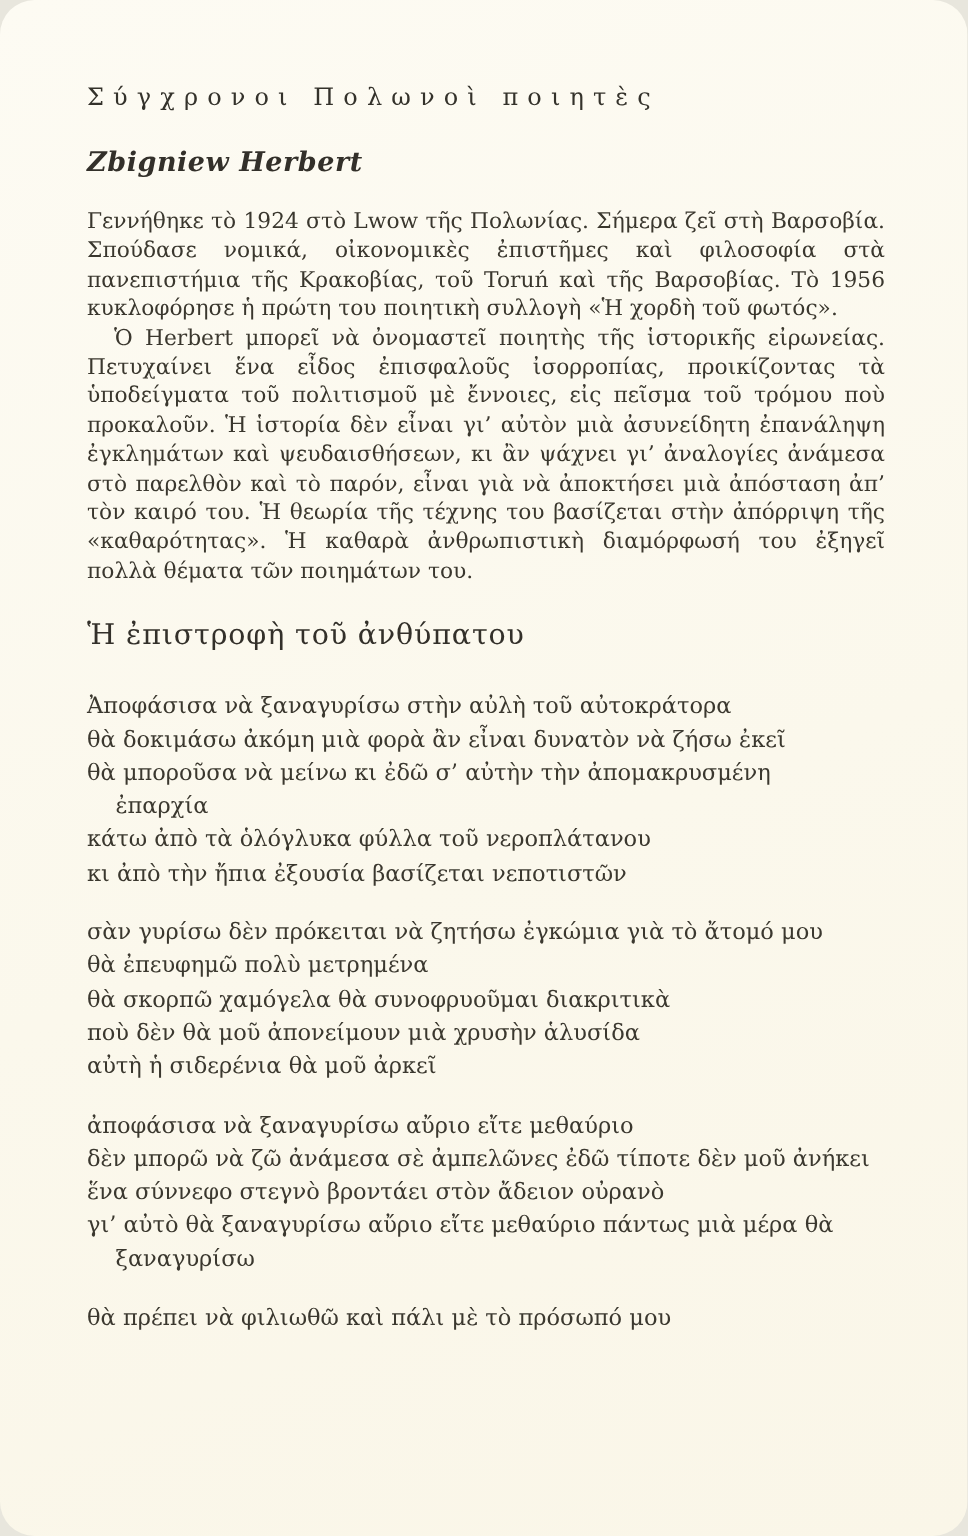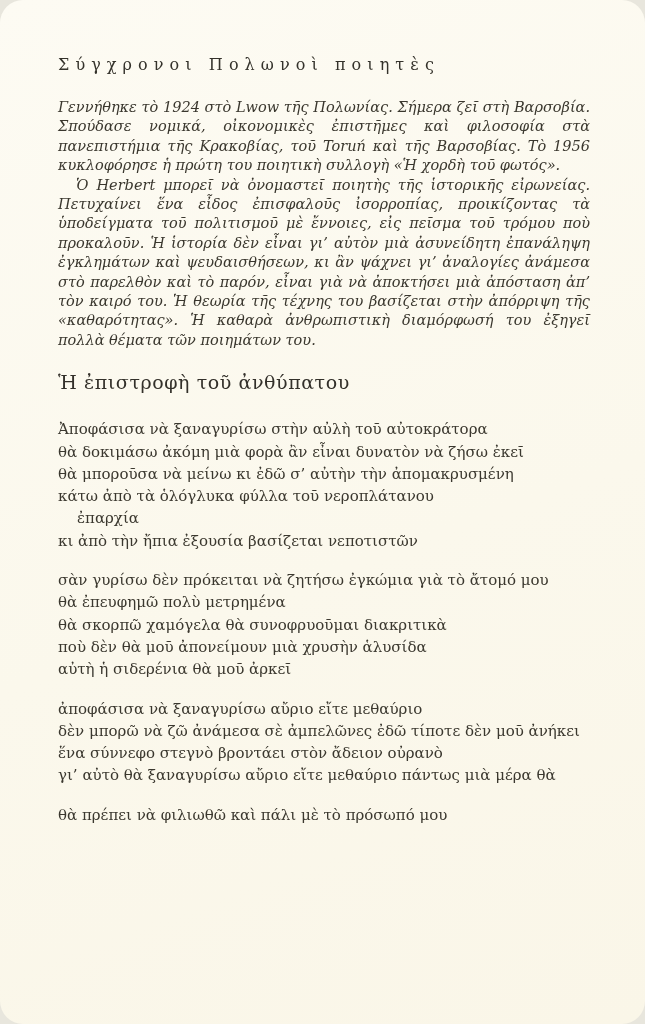--- a/index.html
+++ b/index.html
@@ -40,21 +40,20 @@
     color: #33302a;
     margin: 0 0 20px 0;
     letter-spacing: 0.02em;
   }
   .bio {
     font-size: 14.5px;
     line-height: 19.4px;
     text-align: justify;
     margin: 0;
     color: #3a372e;
-    font-style: italic;
   }
   .bio.indent { text-indent: 18px; }
   .poem-title {
     font-size: 19px;
     font-weight: normal;
     color: #33302a;
     margin: 21px 0 25px 0;
     letter-spacing: 0.03em;
   }
   .poem { font-size: 15px; line-height: 22.3px; color: #3b382f; }
@@ -63,51 +62,53 @@
   .line.wrap { padding-left: 19px; }
 </style>
 </head>
 <body>
 
 <div class="page">
   <div class="content">
 
     <div class="kicker">Σύγχρονοι Πολωνοὶ ποιητὲς</div>
 
+    <h1 class="author">Zbigniew Herbert</h1>
 
     <p class="bio">Γεννήθηκε τὸ 1924 στὸ Lwow τῆς Πολωνίας. Σήμερα ζεῖ στὴ Βαρσοβία. Σπούδασε νομικά, οἰκονομικὲς ἐπιστῆμες καὶ φιλοσοφία στὰ πανεπιστήμια τῆς Κρακοβίας, τοῦ Toruń καὶ τῆς Βαρσοβίας. Τὸ 1956 κυκλοφόρησε ἡ πρώτη του ποιητικὴ συλλογὴ «Ἡ χορδὴ τοῦ φωτός».</p>
 
     <p class="bio indent">Ὁ Herbert μπορεῖ νὰ ὀνομαστεῖ ποιητὴς τῆς ἱστορικῆς εἰρωνείας. Πετυχαίνει ἕνα εἶδος ἐπισφαλοῦς ἰσορροπίας, προικίζοντας τὰ ὑποδείγματα τοῦ πολιτισμοῦ μὲ ἔννοιες, εἰς πεῖσμα τοῦ τρόμου ποὺ προκαλοῦν. Ἡ ἱστορία δὲν εἶναι γι’ αὐτὸν μιὰ ἀσυνείδητη ἐπανάληψη ἐγκλημάτων καὶ ψευδαισθήσεων, κι ἂν ψάχνει γι’ ἀναλογίες ἀνάμεσα στὸ παρελθὸν καὶ τὸ παρόν, εἶναι γιὰ νὰ ἀποκτήσει μιὰ ἀπόσταση ἀπ’ τὸν καιρό του. Ἡ θεωρία τῆς τέχνης του βασίζεται στὴν ἀπόρριψη τῆς «καθαρότητας». Ἡ καθαρὰ ἀνθρωπιστικὴ διαμόρφωσή του ἐξηγεῖ πολλὰ θέματα τῶν ποιημάτων του.</p>
 
     <h2 class="poem-title">Ἡ ἐπιστροφὴ τοῦ ἀνθύπατου</h2>
 
     <div class="poem">
 
       <div class="stanza">
         <div class="line">Ἀποφάσισα νὰ ξαναγυρίσω στὴν αὐλὴ τοῦ αὐτοκράτορα</div>
         <div class="line">θὰ δοκιμάσω ἀκόμη μιὰ φορὰ ἂν εἶναι δυνατὸν νὰ ζήσω ἐκεῖ</div>
         <div class="line">θὰ μποροῦσα νὰ μείνω κι ἐδῶ σ’ αὐτὴν τὴν ἀπομακρυσμένη</div>
+        <div class="line wrap">ἐπαρχία</div>
         <div class="line">κάτω ἀπὸ τὰ ὁλόγλυκα φύλλα τοῦ νεροπλάτανου</div>
-        <div class="line wrap">ἐπαρχία</div>
         <div class="line">κι ἀπὸ τὴν ἤπια ἐξουσία βασίζεται νεποτιστῶν</div>
       </div>
 
       <div class="stanza">
         <div class="line">σὰν γυρίσω δὲν πρόκειται νὰ ζητήσω ἐγκώμια γιὰ τὸ ἄτομό μου</div>
         <div class="line">θὰ ἐπευφημῶ πολὺ μετρημένα</div>
         <div class="line">θὰ σκορπῶ χαμόγελα θὰ συνοφρυοῦμαι διακριτικὰ</div>
         <div class="line">ποὺ δὲν θὰ μοῦ ἀπονείμουν μιὰ χρυσὴν ἁλυσίδα</div>
         <div class="line">αὐτὴ ἡ σιδερένια θὰ μοῦ ἀρκεῖ</div>
       </div>
 
       <div class="stanza">
         <div class="line">ἀποφάσισα νὰ ξαναγυρίσω αὔριο εἴτε μεθαύριο</div>
         <div class="line">δὲν μπορῶ νὰ ζῶ ἀνάμεσα σὲ ἀμπελῶνες ἐδῶ τίποτε δὲν μοῦ ἀνήκει</div>
         <div class="line">ἕνα σύννεφο στεγνὸ βροντάει στὸν ἄδειον οὐρανὸ</div>
         <div class="line">γι’ αὐτὸ θὰ ξαναγυρίσω αὔριο εἴτε μεθαύριο πάντως μιὰ μέρα θὰ</div>
+        <div class="line wrap">ξαναγυρίσω</div>
       </div>
 
       <div class="stanza">
         <div class="line">θὰ πρέπει νὰ φιλιωθῶ καὶ πάλι μὲ τὸ πρόσωπό μου</div>
       </div>
 
     </div>
   </div>
 </div>
 

